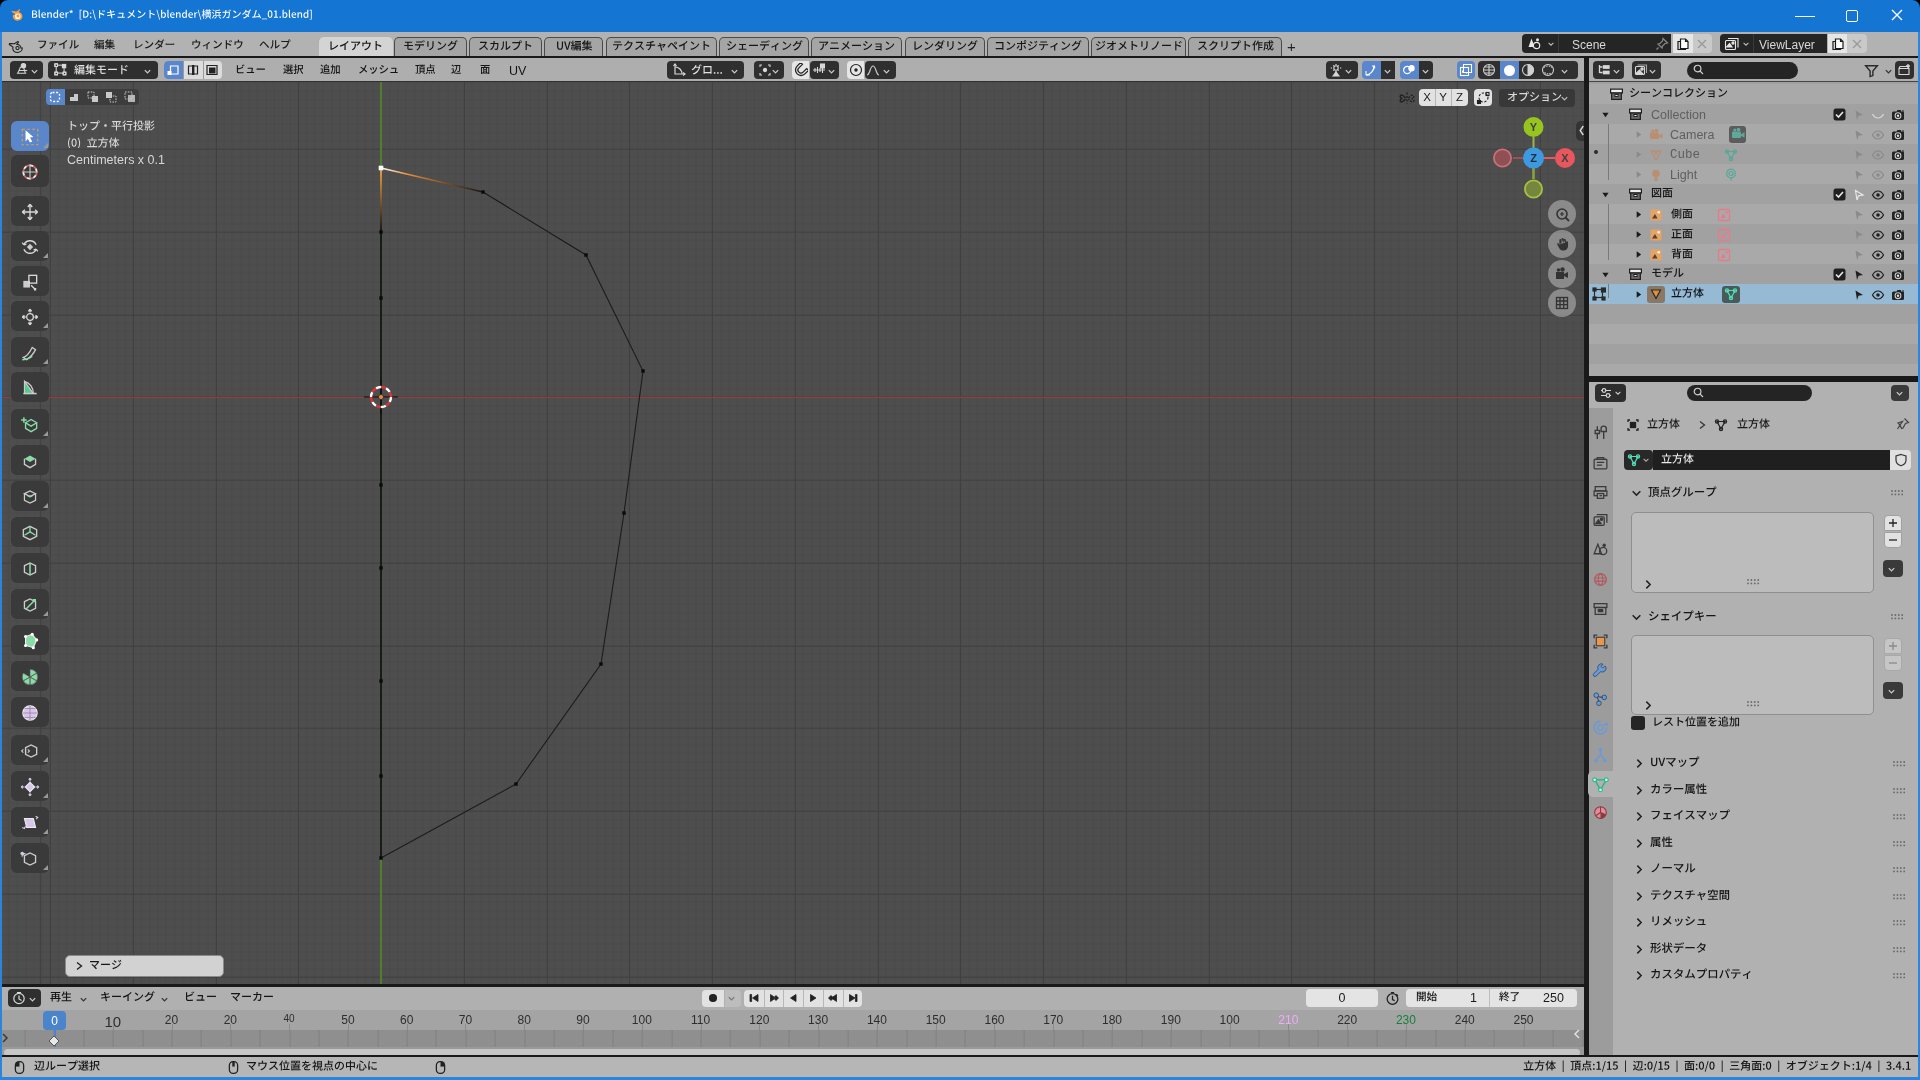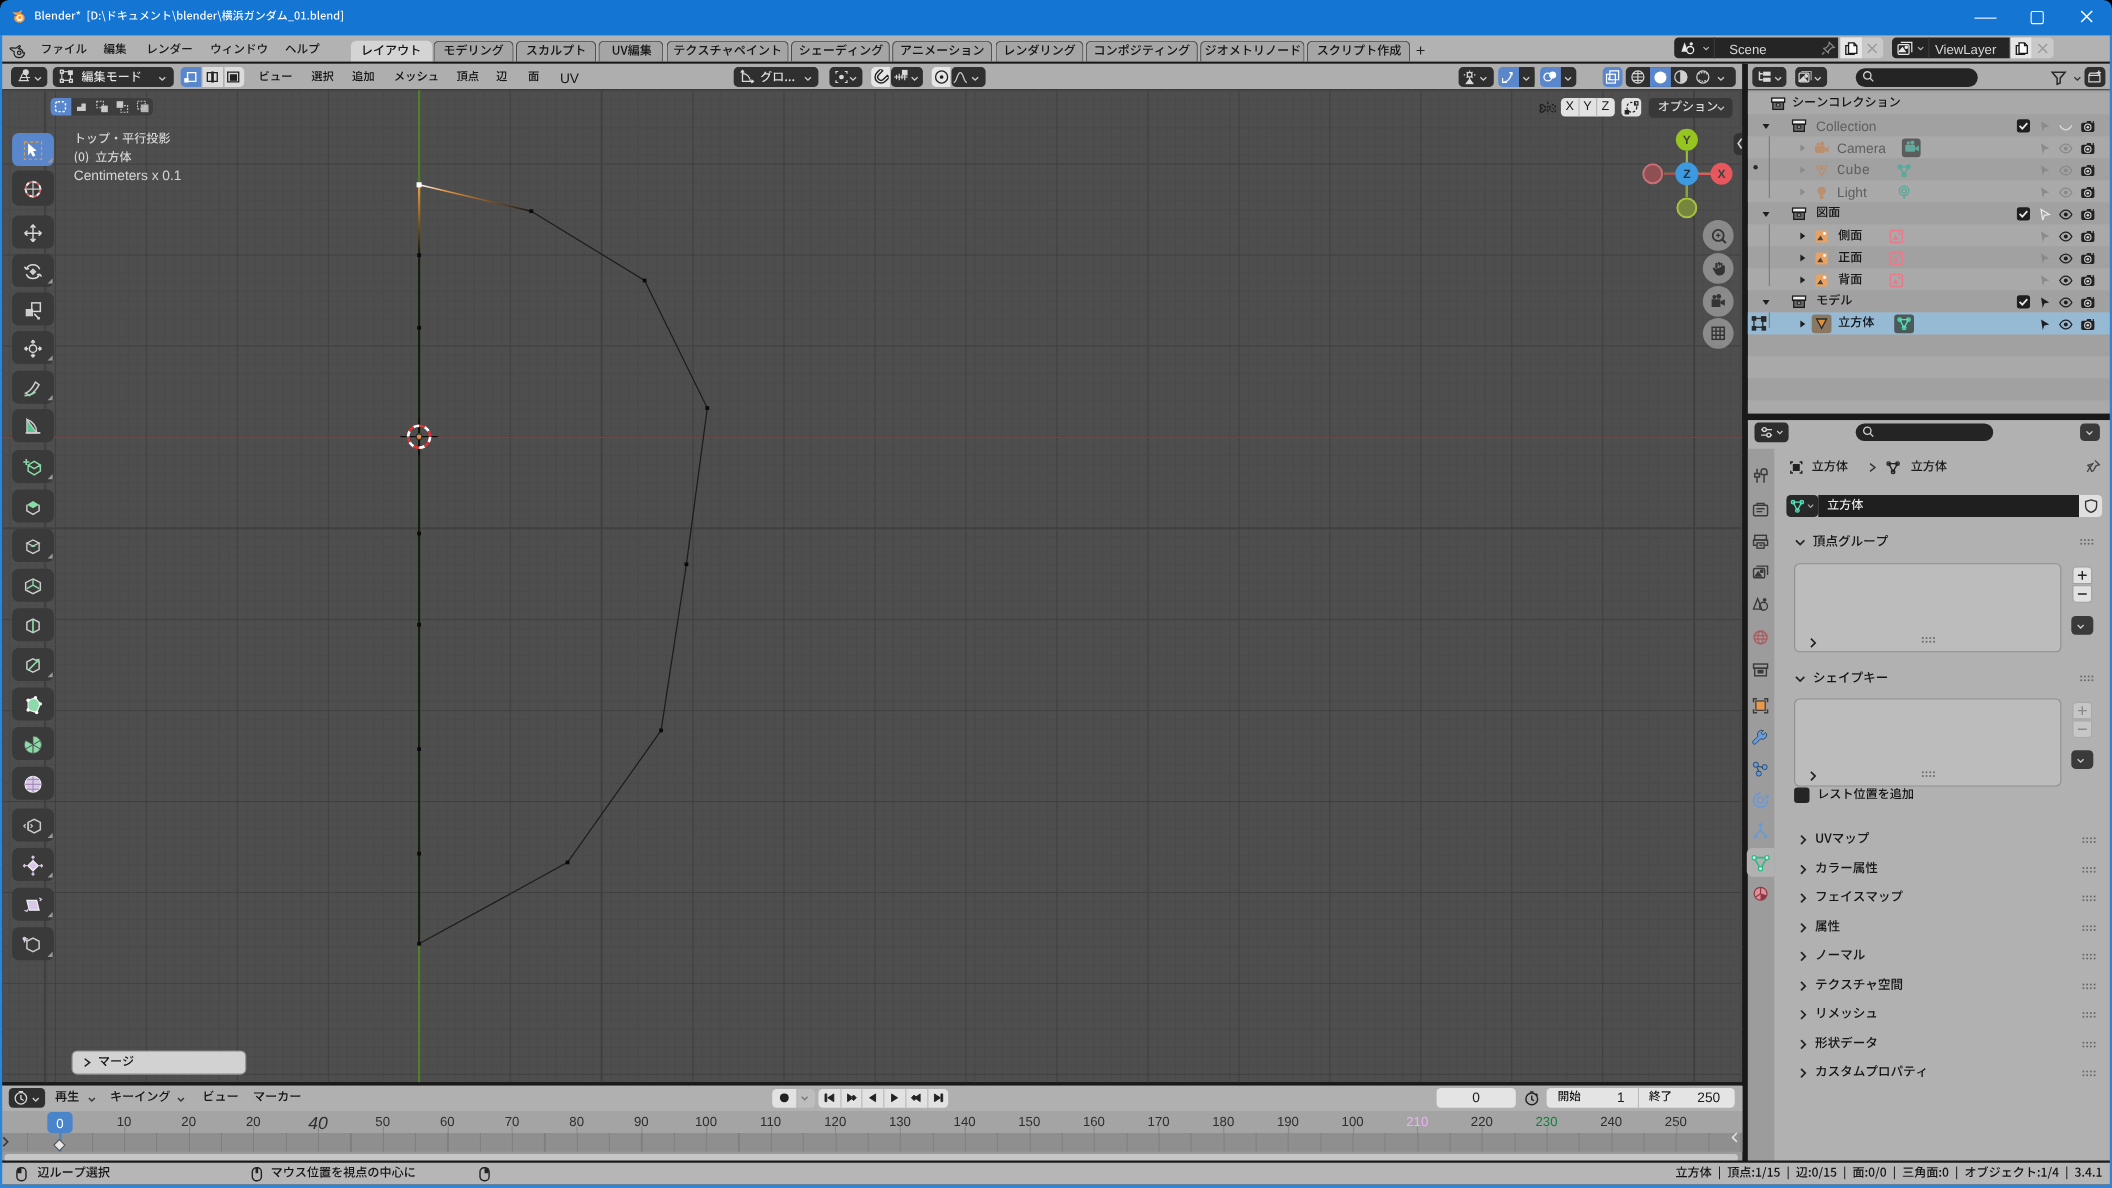--- a/index.html
+++ b/index.html
@@ -2044,24 +2044,24 @@
     <div style="position:absolute;left:1499px;top:991px;">
       <svg class="jt" width="21.1" height="11.4" viewBox="0 0 21.1 11.4" style="width:21.1px;height:11.4px">
         <g transform="translate(0,9.29) scale(0.01056,-0.01056)" fill="#1a1a1a">
           <use href="#g107" x="0"></use>
           <use href="#g108" x="1000"></use>
         </g>
       </svg>
     </div>
     <div style="position:absolute;left:1543px;top:991px;font-size:12.5px;color:#1a1a1a;font-family:'Liberation Sans',sans-serif;">250</div>
     <div style="position:absolute;left:0px;top:1010px;width:1584px;height:20px;background:#a4a4a4;"></div>
-    <div style="position:absolute;left:112.78px;top:1013px;font-size:12px;color:#2e2e2e;transform:translateX(-50%);font-family:'Liberation Sans',sans-serif;">10</div>
+    <div style="position:absolute;left:112.78px;top:1013px;font-size:15px;color:#2e2e2e;transform:translateX(-50%);font-family:'Liberation Sans',sans-serif;">10</div>
     <div style="position:absolute;left:171.56px;top:1013px;font-size:12px;color:#2e2e2e;transform:translateX(-50%);font-family:'Liberation Sans',sans-serif;">20</div>
     <div style="position:absolute;left:230.34px;top:1013px;font-size:12px;color:#2e2e2e;transform:translateX(-50%);font-family:'Liberation Sans',sans-serif;">20</div>
-    <div style="position:absolute;left:289.12px;top:1013px;font-size:16px;color:#2e2e2e;transform:translateX(-50%);font-family:'Liberation Sans',sans-serif;font-style:italic;">40</div>
+    <div style="position:absolute;left:289.12px;top:1013px;font-size:10px;color:#2e2e2e;transform:translateX(-50%);font-family:'Liberation Sans',sans-serif;">40</div>
     <div style="position:absolute;left:347.9px;top:1013px;font-size:12px;color:#2e2e2e;transform:translateX(-50%);font-family:'Liberation Sans',sans-serif;">50</div>
     <div style="position:absolute;left:406.68px;top:1013px;font-size:12px;color:#2e2e2e;transform:translateX(-50%);font-family:'Liberation Sans',sans-serif;">60</div>
     <div style="position:absolute;left:465.46px;top:1013px;font-size:12px;color:#2e2e2e;transform:translateX(-50%);font-family:'Liberation Sans',sans-serif;">70</div>
     <div style="position:absolute;left:524.24px;top:1013px;font-size:12px;color:#2e2e2e;transform:translateX(-50%);font-family:'Liberation Sans',sans-serif;">80</div>
     <div style="position:absolute;left:583.02px;top:1013px;font-size:12px;color:#2e2e2e;transform:translateX(-50%);font-family:'Liberation Sans',sans-serif;">90</div>
     <div style="position:absolute;left:641.8px;top:1013px;font-size:12px;color:#2e2e2e;transform:translateX(-50%);font-family:'Liberation Sans',sans-serif;">100</div>
     <div style="position:absolute;left:700.58px;top:1013px;font-size:12px;color:#2e2e2e;transform:translateX(-50%);font-family:'Liberation Sans',sans-serif;">110</div>
     <div style="position:absolute;left:759.36px;top:1013px;font-size:12px;color:#2e2e2e;transform:translateX(-50%);font-family:'Liberation Sans',sans-serif;">120</div>
     <div style="position:absolute;left:818.14px;top:1013px;font-size:12px;color:#2e2e2e;transform:translateX(-50%);font-family:'Liberation Sans',sans-serif;">130</div>
     <div style="position:absolute;left:876.92px;top:1013px;font-size:12px;color:#2e2e2e;transform:translateX(-50%);font-family:'Liberation Sans',sans-serif;">140</div>

